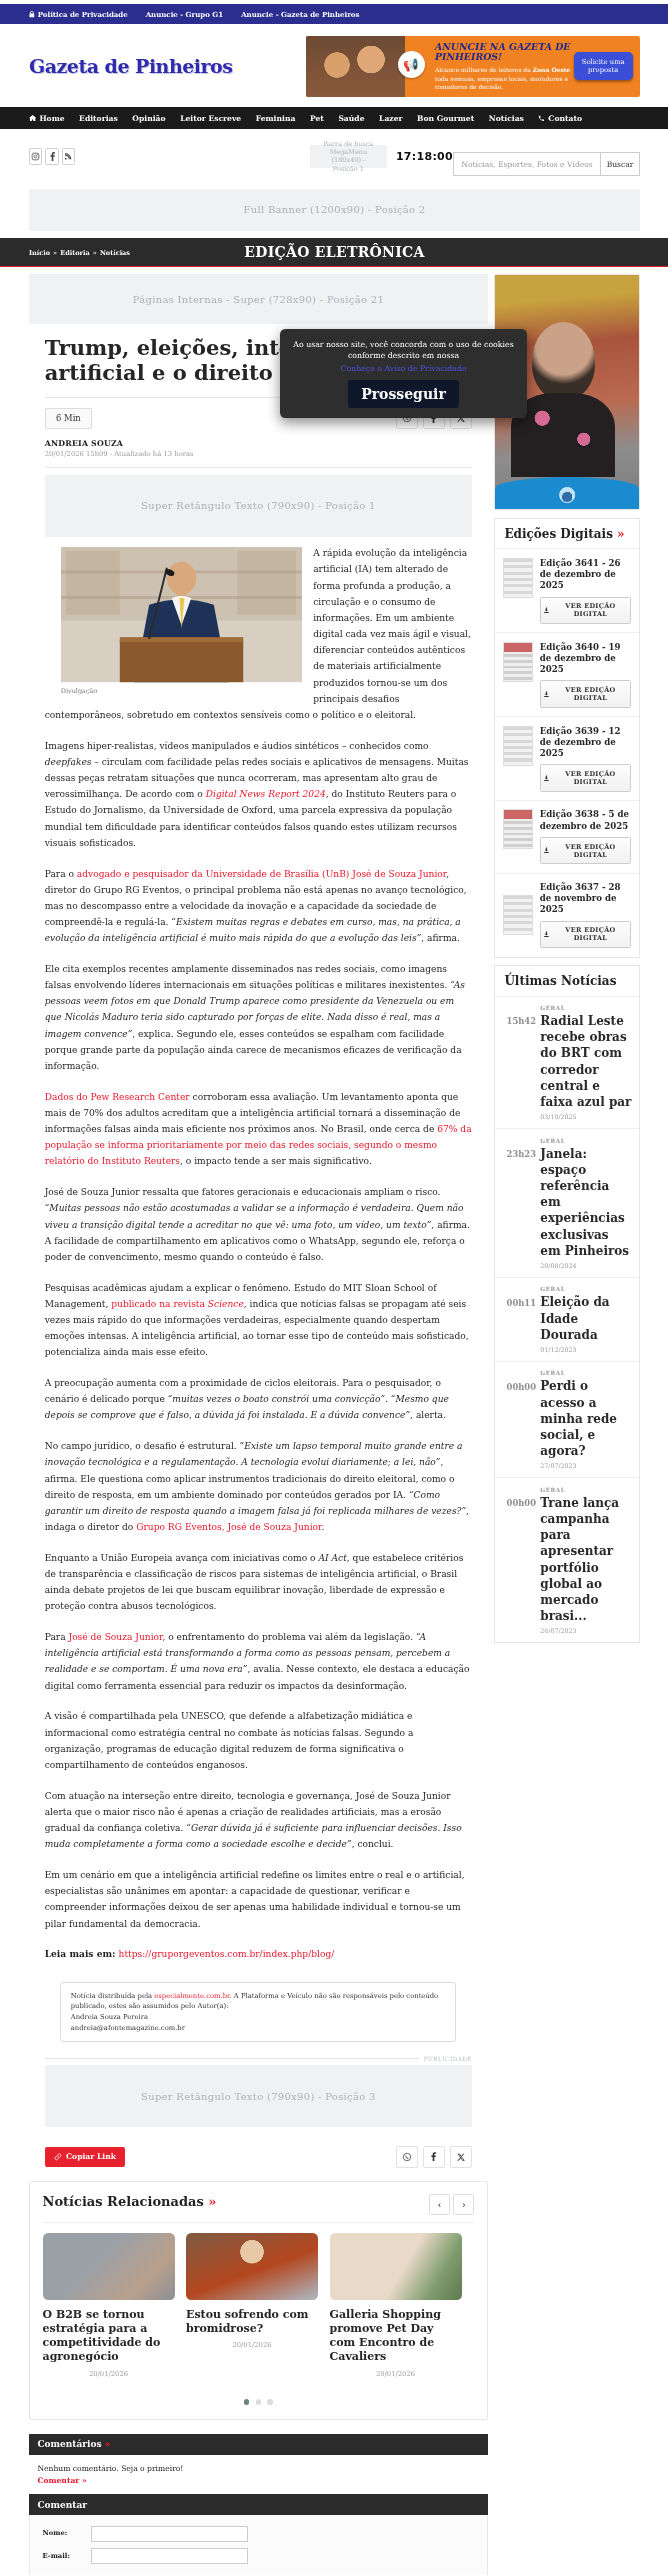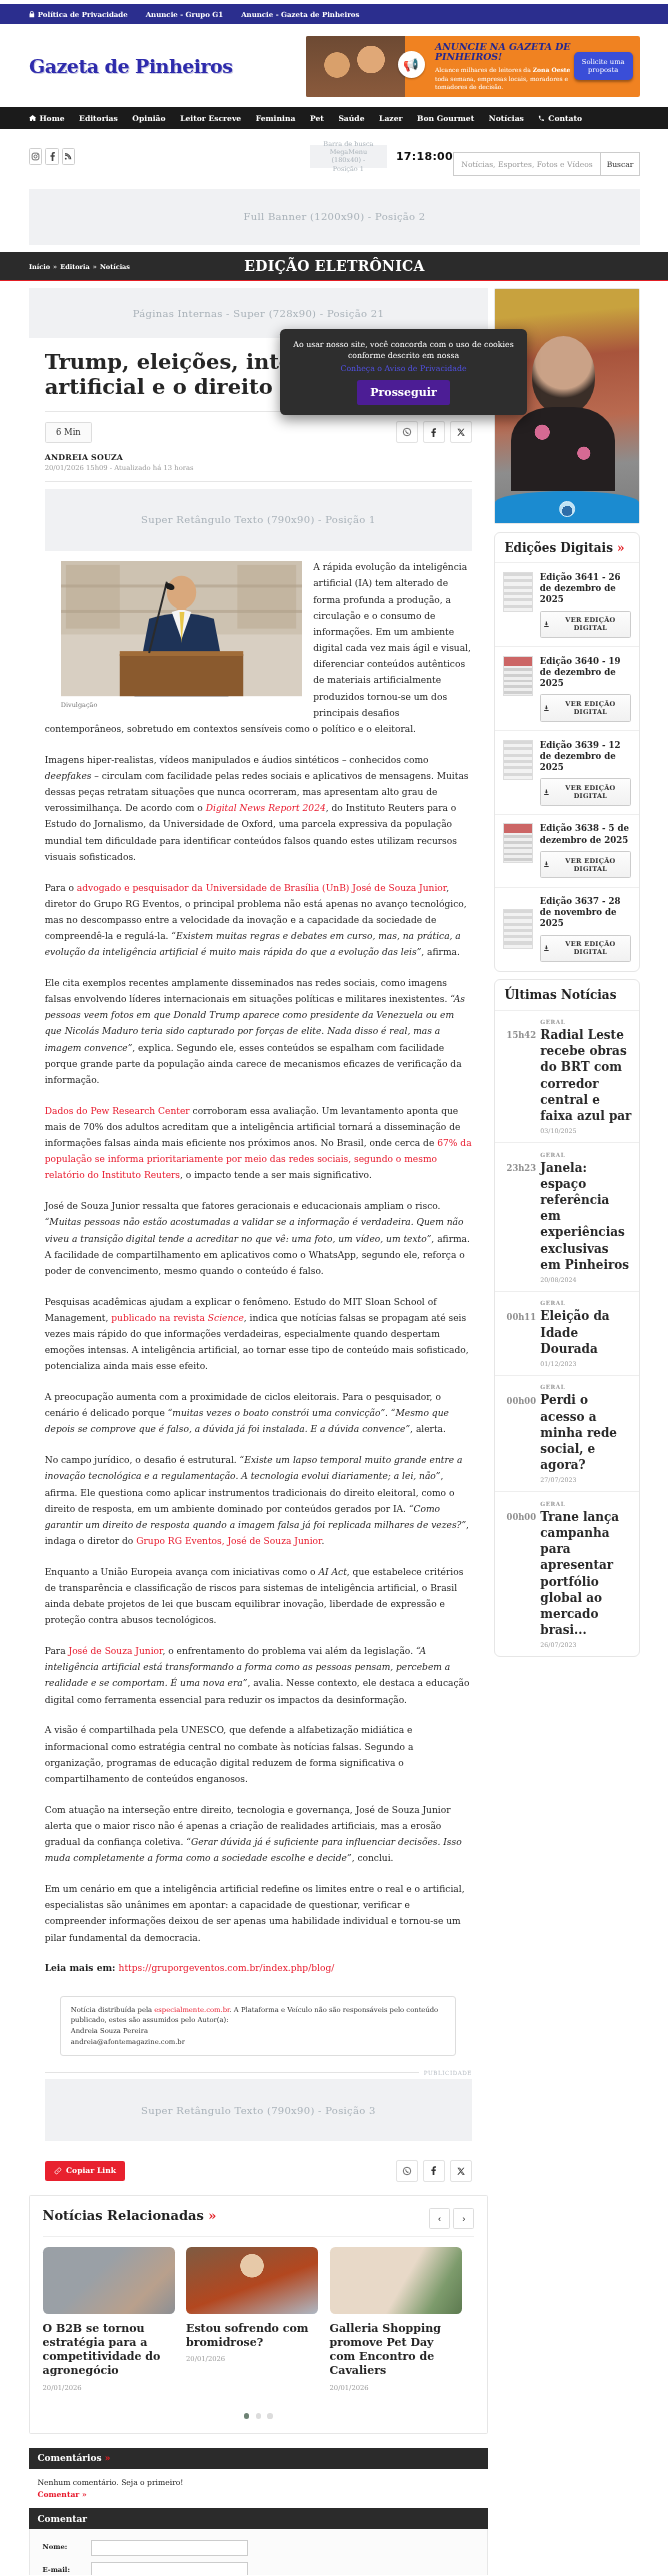--- a/index.html
+++ b/index.html
@@ -43,21 +43,21 @@
   .sqicon { width:17px; height:17px; border:0.5px solid #cfcfcf; border-radius:1.6px; display:flex; align-items:center; justify-content:center; margin-right:3.1px; color:#444; background:#fff; cursor:pointer; }
   .mm-ad { width:95px; height:23px; background:#f0f1f3; color:#a9b2b9; font-size:6.5px; display:flex; align-items:center; justify-content:center; text-align:center; line-height:1.25; margin-left:232px; padding:9px; }
   .clock { font-size:11px; font-weight:bold; color:#111; margin-left:9.4px; letter-spacing:0.3px; font-family:"DejaVu Sans", sans-serif; }
   .searchbox { margin-left:auto; display:flex;margin-top:16px; }
   .searchbox input { width:147px; height:24px; border:0.5px solid #ccc; border-right:none; padding:0 7.3px; font-size:7.6px; color:#555; font-family:"DejaVu Serif", serif; }
   .searchbox input::placeholder { color:#9a9a9a; }
   .searchbox button { width:40px; height:24px; border:0.5px solid #ccc; background:#fff; font-size:7.6px; color:#333; cursor:pointer; font-family:"DejaVu Serif", serif; }
 
   
   .adbox { background:#f0f1f3; color:#a9b2b9; display:flex; align-items:center; justify-content:center; font-size:10px; letter-spacing:0.3px; }
-  .ad-full { width:611px; height:56px; margin:5.2px auto 7.3px; }
+  .ad-full { width:611px; height:42px; margin:5.2px auto 7.3px; }
 
   
   .edbar { background:#2b2b2b; border-bottom:1.6px solid #e31e24; height:29px; position:relative; }
   .edbar .crumbs { position:absolute; left:29px; top:10.4px; color:#fff; font-size:6.5px; font-weight:bold; }
   .edbar .crumbs a { color:#fff; text-decoration:none; }
   .edbar .crumbs .sep { margin:0 3.1px; color:#ddd; }
   .edbar .edtitle { text-align:center; line-height:29px; color:#fff; font-size:14px; font-weight:bold; letter-spacing:0.3px; }
 
   
   .content { display:flex; gap:6.3px; padding-top:7.3px; }
@@ -106,36 +106,36 @@
   .redmark { color:#e31e24; }
   .rel-nav { display:flex; gap:3.1px; }
   .rel-nav button { width:21px; height:21px; border:0.5px solid #ddd; background:#fff; font-size:9.4px; cursor:pointer; border-radius:1.6px; color:#222; }
   .cards { display:flex; gap:11.5px; padding-top:10.4px; }
   .card { width:132px; cursor:pointer; }
   .card .cimg { width:100%; height:67px; border-radius:5.2px; }
   .cimg1 { background:linear-gradient(135deg,#9aa0a6 0 40%,#b9a08c 75%,#8c8f94); }
   .cimg2 { background:radial-gradient(circle at 50% 28%,#e7c9a8 0 11.5px,transparent 12px),linear-gradient(160deg,#7e5b42,#b3471f 55%,#aeb8c4); }
   .cimg3 { background:linear-gradient(120deg,#e8d9c8 0 55%,#7d9b6c 80%,#5d7a50); }
   .card .ctitle { font-size:11px; font-weight:bold; line-height:1.3; color:#262626; margin:7.3px 0 5.2px; }
-  .card .cdate { font-size:6.8px; color:#9a9a9a; }
+  .card .cdate { font-size:6.8px; color:#9a9a9a;text-align:center; }
   .dots { display:flex; justify-content:center; gap:6.3px; padding:21px 0 5.2px; }
   .dot { width:5.7px; height:5.7px; border-radius:50%; background:#dcdcdc; cursor:pointer; }
   .dot.active { background:#6d8274; }
 
   
   .cbar { background:#2b2b2b; color:#fff; font-size:9px; font-weight:bold; padding:5.7px 8.4px; }
   .cempty { padding:8.4px 8.4px 9.4px; font-size:7.6px; }
   .cempty .cta { display:block; color:#e8192c; font-weight:bold; margin-top:3.1px; text-decoration:none; }
   .cform { background:#fbfbfb; border:0.5px solid #e7e7e7; border-top:none; padding:10.4px 12.5px 12.5px; }
   .frow { display:flex; align-items:flex-start; margin-bottom:6.3px; }
   .frow label { width:48px; font-size:6.8px; font-weight:bold; padding-top:3.7px; color:#222; }
   .frow input[type=text] { width:157px; height:16px; border:0.5px solid #ccc; background:#fff; padding:0 4.2px; font-size:6.8px; font-family:"DejaVu Serif", serif; }
 
   
-  .sbox { border:0.5px solid #e6e6e6; border-radius:6px; background:#fff; margin-bottom:7.3px; }
+  .sbox { border:0.5px solid #e6e6e6; border-radius:0; background:#fff; margin-bottom:7.3px; }
   .sbanner { width:146px; height:236px; border:0.5px solid #e6e6e6; border-radius:1.6px; margin-bottom:7.3px; position:relative; overflow:hidden; cursor:pointer;
       background:linear-gradient(175deg,#c8a23e 0 12%,#a8543c 30%,#b96a50 55%,#8d8d8d 75%,#7b7b7b); }
   .sbanner .face { position:absolute; left:37px; top:47px; width:63px; height:78px; border-radius:50% 50% 45% 45%; background:radial-gradient(circle at 50% 32%,#caa287 0 45%,#3a2e28 60%); }
   .sbanner .dress { position:absolute; left:15.7px; top:118px; width:104px; height:84px; border-radius:40% 40% 0 0;
       background:radial-gradient(circle at 30% 30%,#d66a93 0 7.3px,transparent 7.8px),radial-gradient(circle at 70% 55%,#d66a93 0 6.3px,transparent 6.8px),#241f20; }
   .sbanner .wave { position:absolute; left:0; bottom:0; width:100%; height:32px; background:#1b8bd0; border-radius:55% 55% 0 0 / 40% 40% 0 0; }
   .sbanner .logo-c { position:absolute; left:50%; bottom:6.3px; transform:translateX(-50%); width:15.7px; height:15.7px; border-radius:50%; background:radial-gradient(circle at 50% 65%,#2e6da8 0 45%,#bfe3f5 46%); border:1px solid #dff1fb; }
   .shead { font-size:12px; font-weight:bold; color:#232323; padding:8.4px 9.4px 7.3px; border-bottom:0.5px solid #eee; }
   .ed-item { display:flex; gap:6.3px; padding:8.4px 8.4px; border-bottom:0.5px solid #eee; }
   .ed-item:last-child { border-bottom:none;align-items:center; }
@@ -149,21 +149,21 @@
   .nw-item:last-child { border-bottom:none; }
   .nw-time { width:38px; flex:none; text-align:center; color:#8f8f8f; font-weight:bold; font-size:8.4px; padding-top:11.5px; }
   .nw-cat { font-size:5.7px; font-weight:bold; color:#9a9a9a; letter-spacing:0.5px; margin-bottom:2.1px; }
   .nw-title { font-size:12px; font-weight:bold; line-height:1.35; color:#2a2a2a; cursor:pointer; }
   .nw-date { font-size:6.3px; color:#9a9a9a; margin-top:2.6px; }
 
   
   .cookie { position:absolute; left:280px; top:325px; width:247px; background:#2e2e2e; border-radius:5.2px; box-shadow:0 4.2px 12.5px rgba(0,0,0,.45); padding:9.4px 11.5px 10.4px; text-align:center; z-index:50; }
   .cookie .msg { color:#fff; font-size:7.8px; line-height:1.5; }
   .cookie .clink { color:#5050e0; font-size:7.8px; display:inline-block; margin-top:2.1px; cursor:pointer; }
-  .cookie .cbtn { background:#4c1d95; color:#fff; border:none; border-radius:2.6px; padding:5.7px 13.6px; font-size:11px; font-weight:bold; margin-top:7.3px; cursor:pointer; font-family:"DejaVu Serif", serif; }
+  .cookie .cbtn { background:#0f172a; color:#fff; border:none; border-radius:2.6px; padding:5.7px 13.6px; font-size:14px; font-weight:bold; margin-top:7.3px; cursor:pointer; font-family:"DejaVu Serif", serif; }
 </style>
 </head>
 <body>
 
 <div id="page">
 
   <div class="topbar">
     <div class="container">
       <a href="#">
         <span class="icon">

